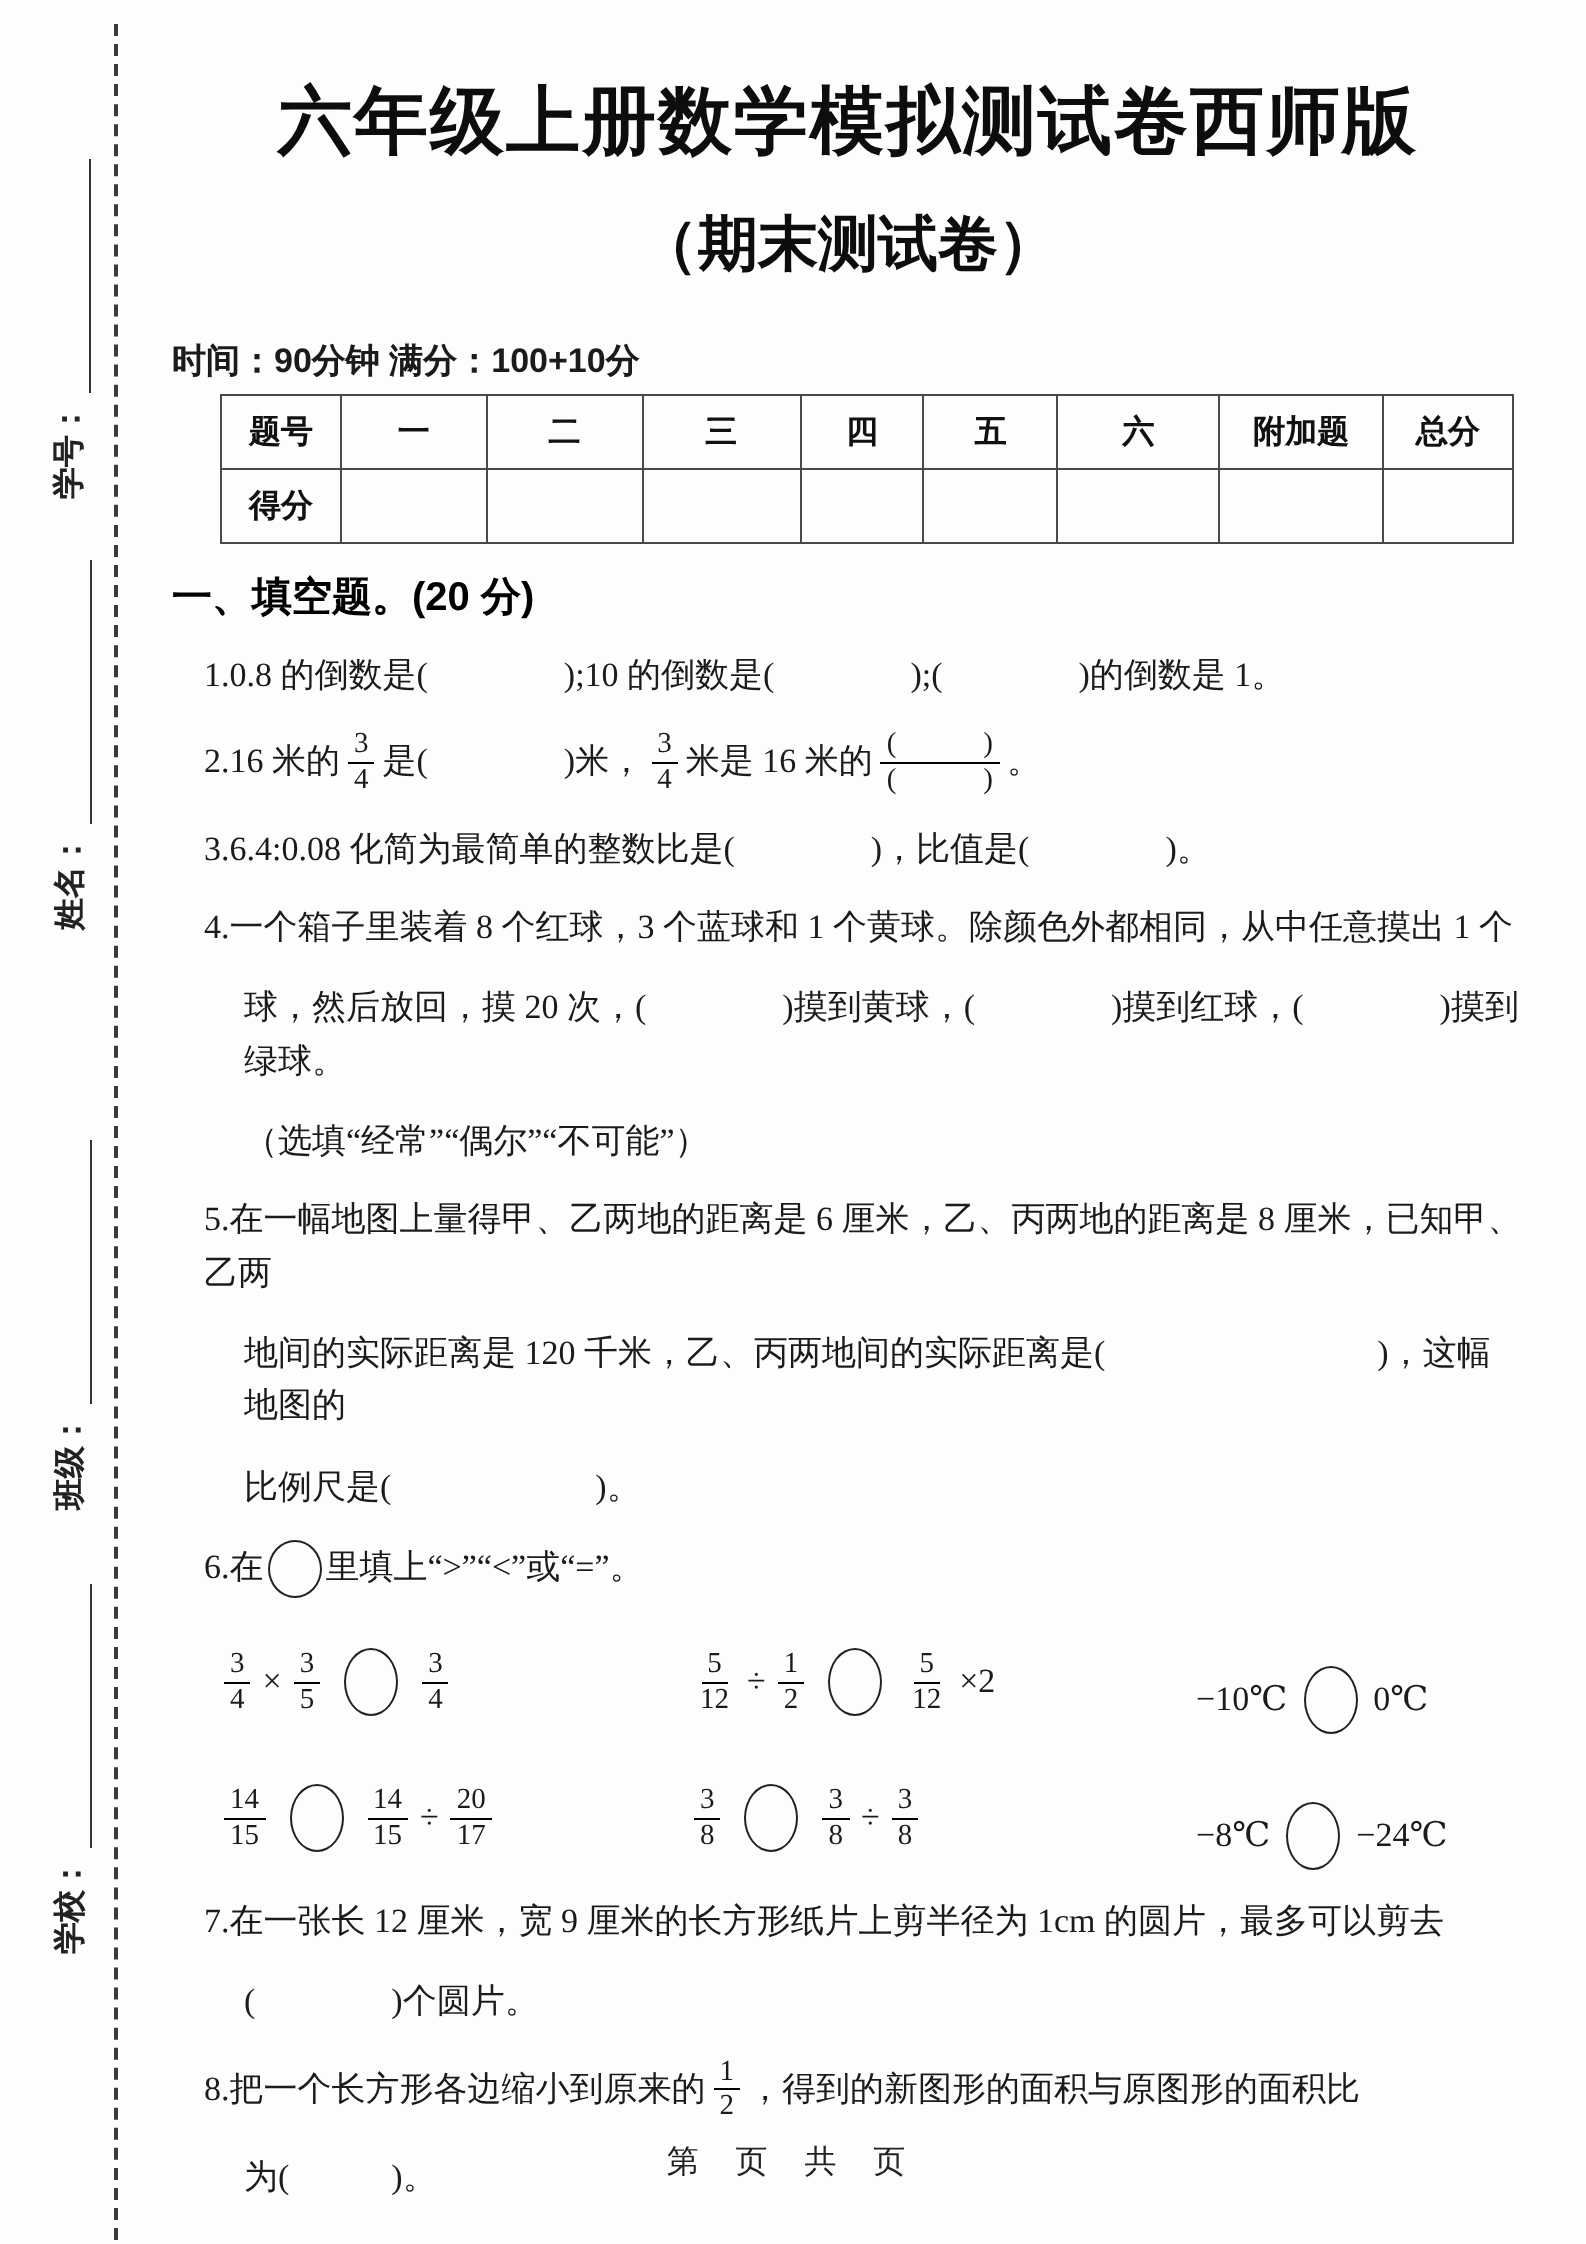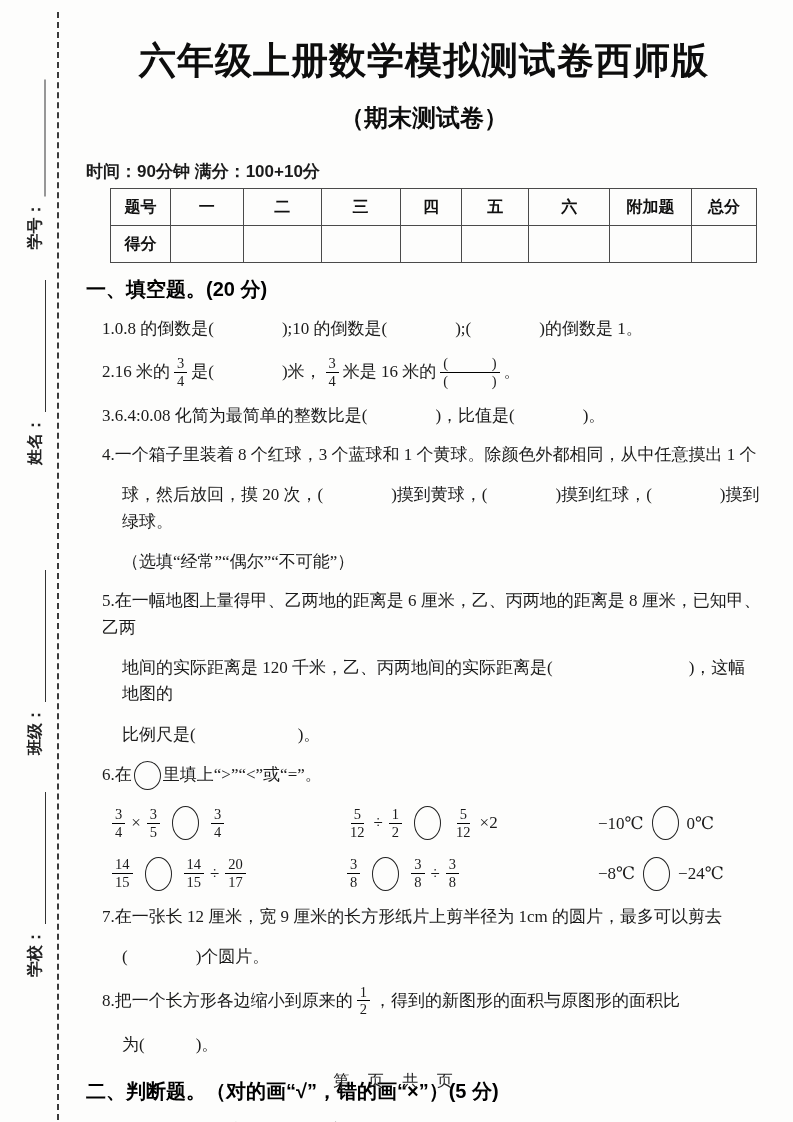--- a/index.html
+++ b/index.html
@@ -15,21 +15,21 @@
   .side-line { flex:1; border-bottom:1.6px solid #333; height:1em; }
   .sf1 { width:170px; left:-50px; top:154px; }
   .sf2 { width:185px; left:-57px; top:362px; }
   .sf3 { width:185px; left:-57px; top:652px; }
   .sf4 { width:185px; left:-57px; top:874px; }
 
   .content { position:absolute; left:86px; top:0; width:676px; }
 
   .title { margin-top:36px; text-align:center; font-size:37px; font-weight:900; letter-spacing:1px;
            font-family:"Liberation Sans","DejaVu Sans",sans-serif; color:#0d0d0d; }
-  .subtitle { margin-top:16px; text-align:center; font-size:24px; font-weight:800;
+  .subtitle { margin-top:16px; text-align:center; font-size:30px; font-weight:800;
               font-family:"Liberation Sans","DejaVu Sans",sans-serif; color:#0d0d0d; }
   .exam-info { margin-top:26px; margin-bottom:5px; text-align:left; padding-right:6px;
                font-size:17px; font-weight:600; font-family:"Liberation Sans","DejaVu Sans",sans-serif; }
 
   table.score { border-collapse:collapse; margin-left:24px; width:647px;
                 font-family:"Liberation Sans","DejaVu Sans",sans-serif; }
   table.score td { border:1.4px solid #4a4a4a; height:37px; text-align:center;
                    font-size:16px; font-weight:700; color:#111; }
 
   .sec-heading { margin-top:13px; font-size:20px; font-weight:800;
@@ -47,21 +47,21 @@
 
   .small-circle { display:inline-block; width:27px; height:29px; border:1.8px solid #222;
                   border-radius:50%; vertical-align:middle; margin:0 2px; }
   .cmp-circle { display:inline-block; width:27px; height:34px; border:1.8px solid #222;
                 border-radius:50%; margin:0 8px; flex:none; }
   .cmp-row { display:flex; align-items:center; margin-left:22px; margin-top:16px; }
   .cmp-item { display:flex; align-items:center; font-size:17px; }
   .cmp-item .op { margin:0 2px; }
   .ci-1 { width:235px; }
   .ci-2 { width:245px; }
-  .ci-3 { padding-left:10px; }
+  .ci-3 { padding-left:10px;margin-top:18px; }
 
   .judge-line { display:flex; justify-content:space-between; padding-right:4px; }
 
   .footer { position:absolute; bottom:30px; width:100%; text-align:center; font-size:16px;
             letter-spacing:7px; font-family:"Liberation Sans","DejaVu Sans",sans-serif; color:#222; }
 </style>
 </head>
 <body>
 
 <div class="page">

